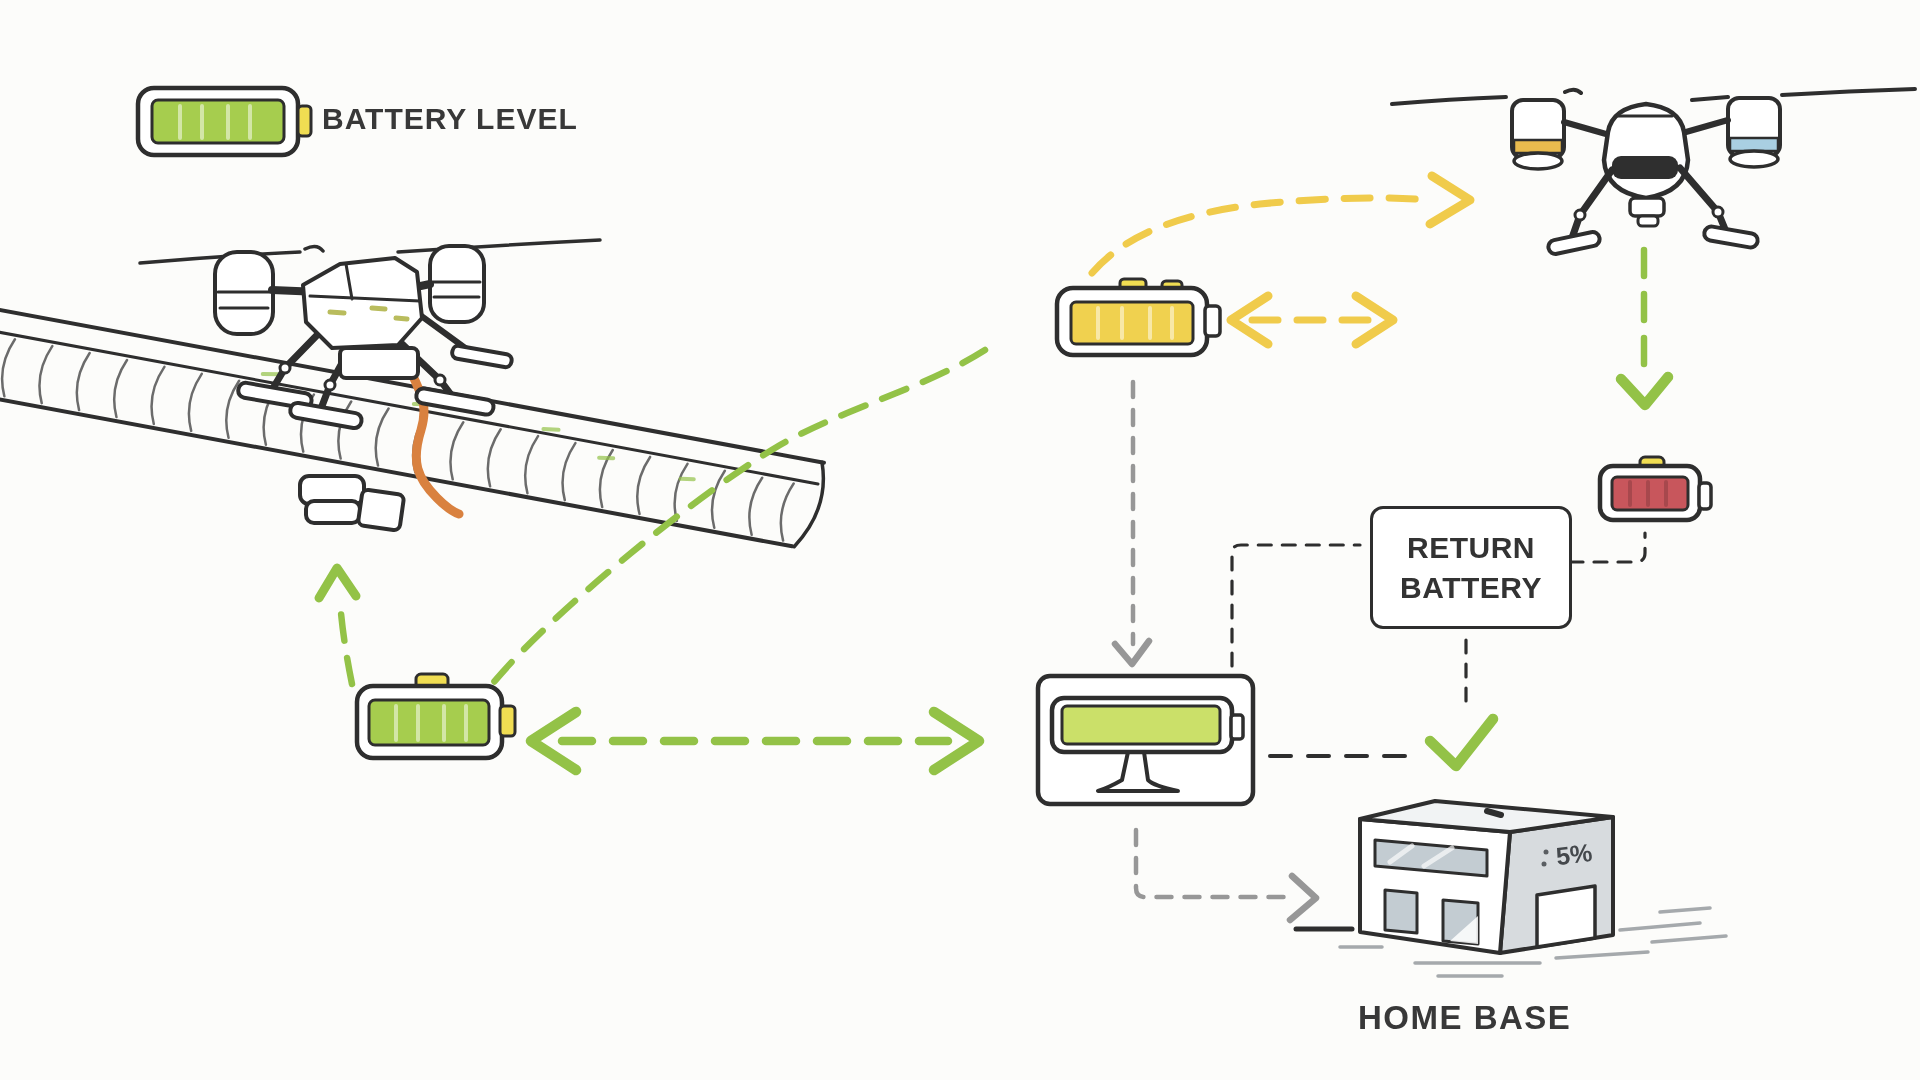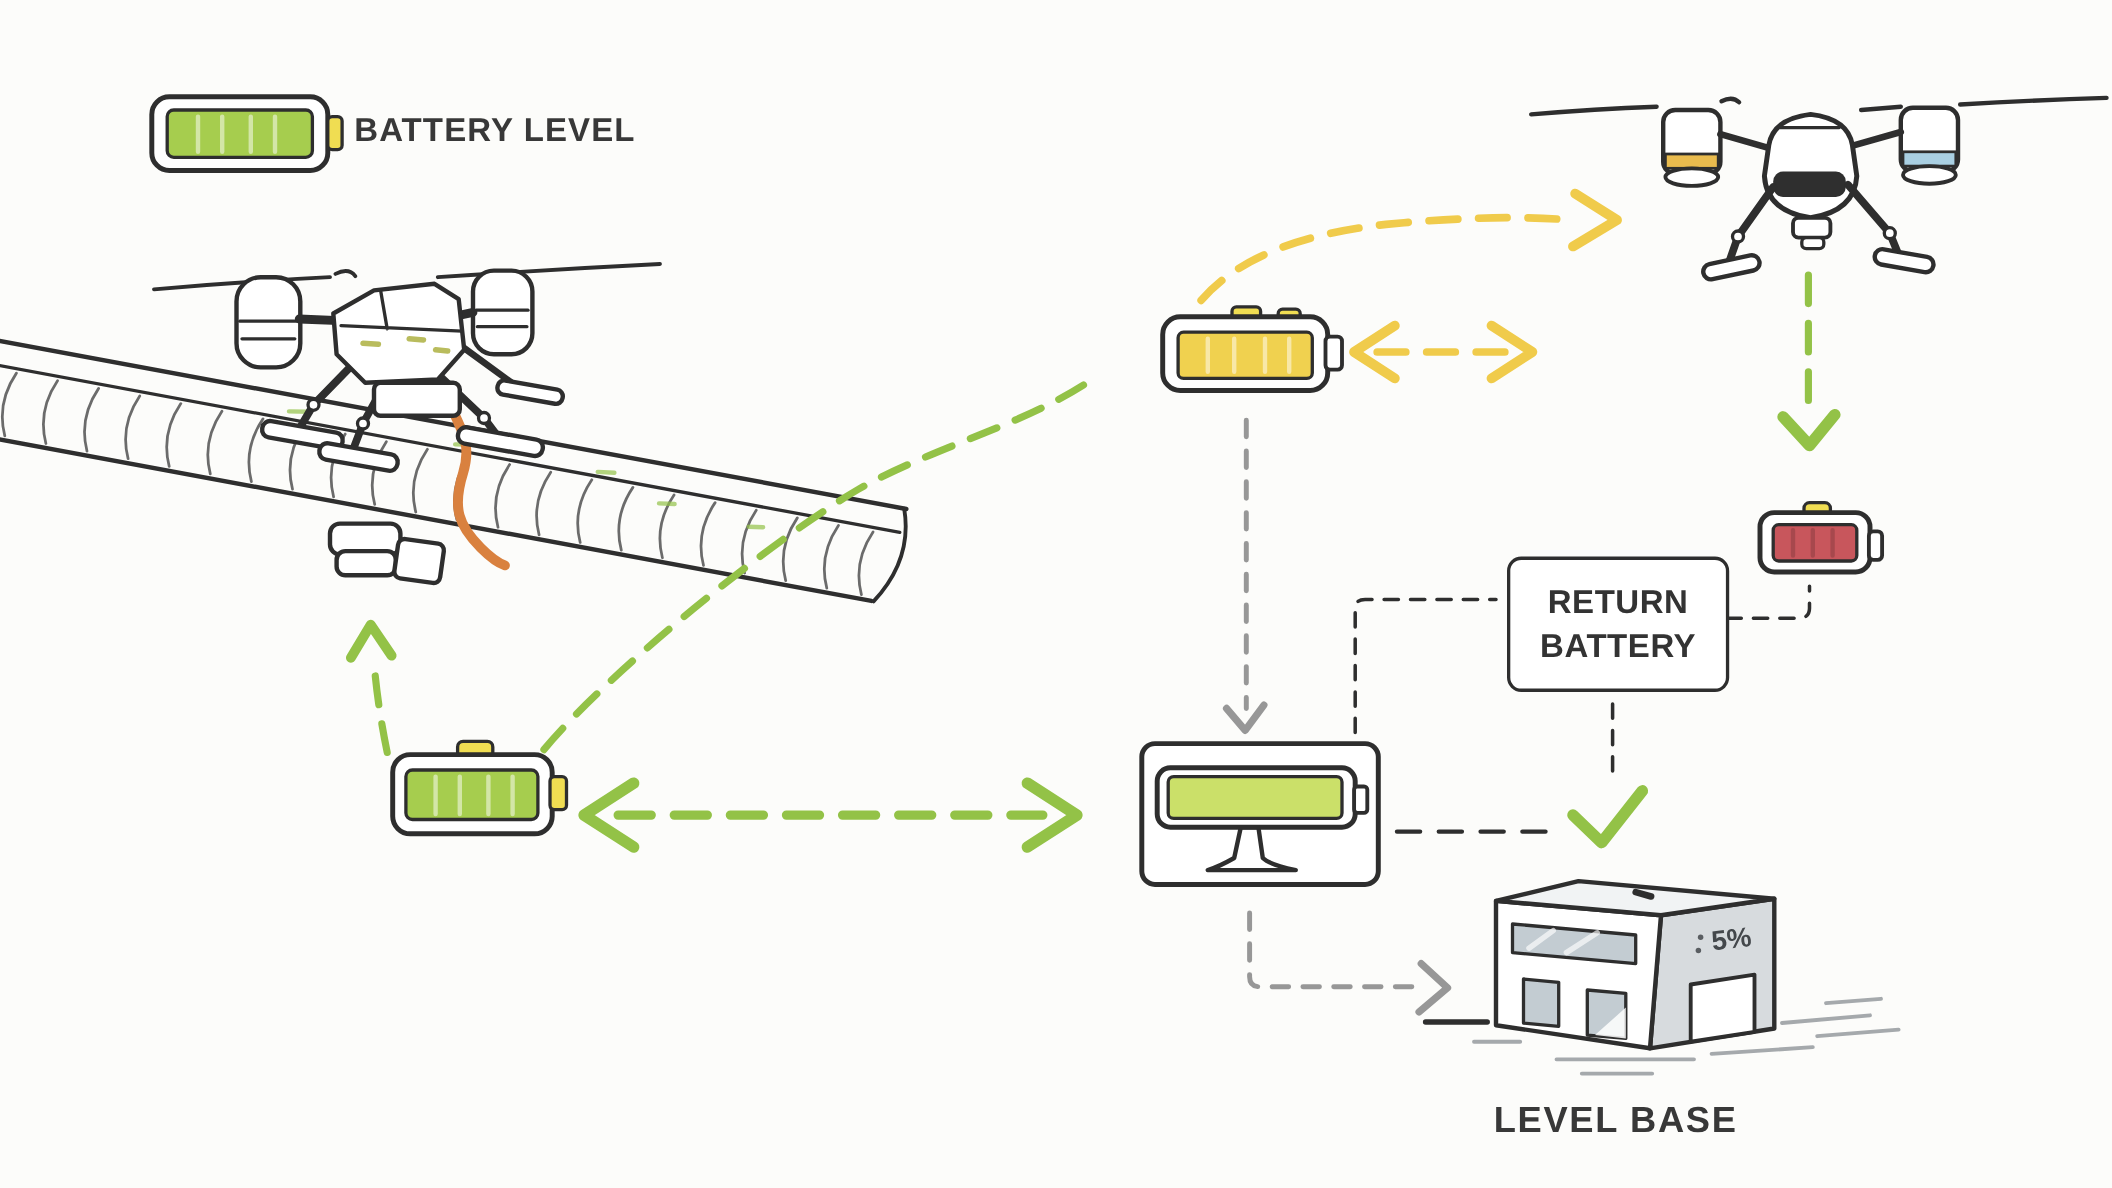--- a/index.html
+++ b/index.html
@@ -265,15 +265,15 @@
 
 <div class="txt legend-label">BATTERY LEVEL</div>
 
 <div class="decision-box">
   <div class="decision-line">RETURN</div>
   <div class="decision-line">BATTERY</div>
 </div>
 
 <div class="txt wall-text">5%</div>
 
-<div class="txt home-label">LEVEL BASE</div>
+<div class="txt home-label">HOME BASE</div>
 
 </div>
 
 </body></html>

